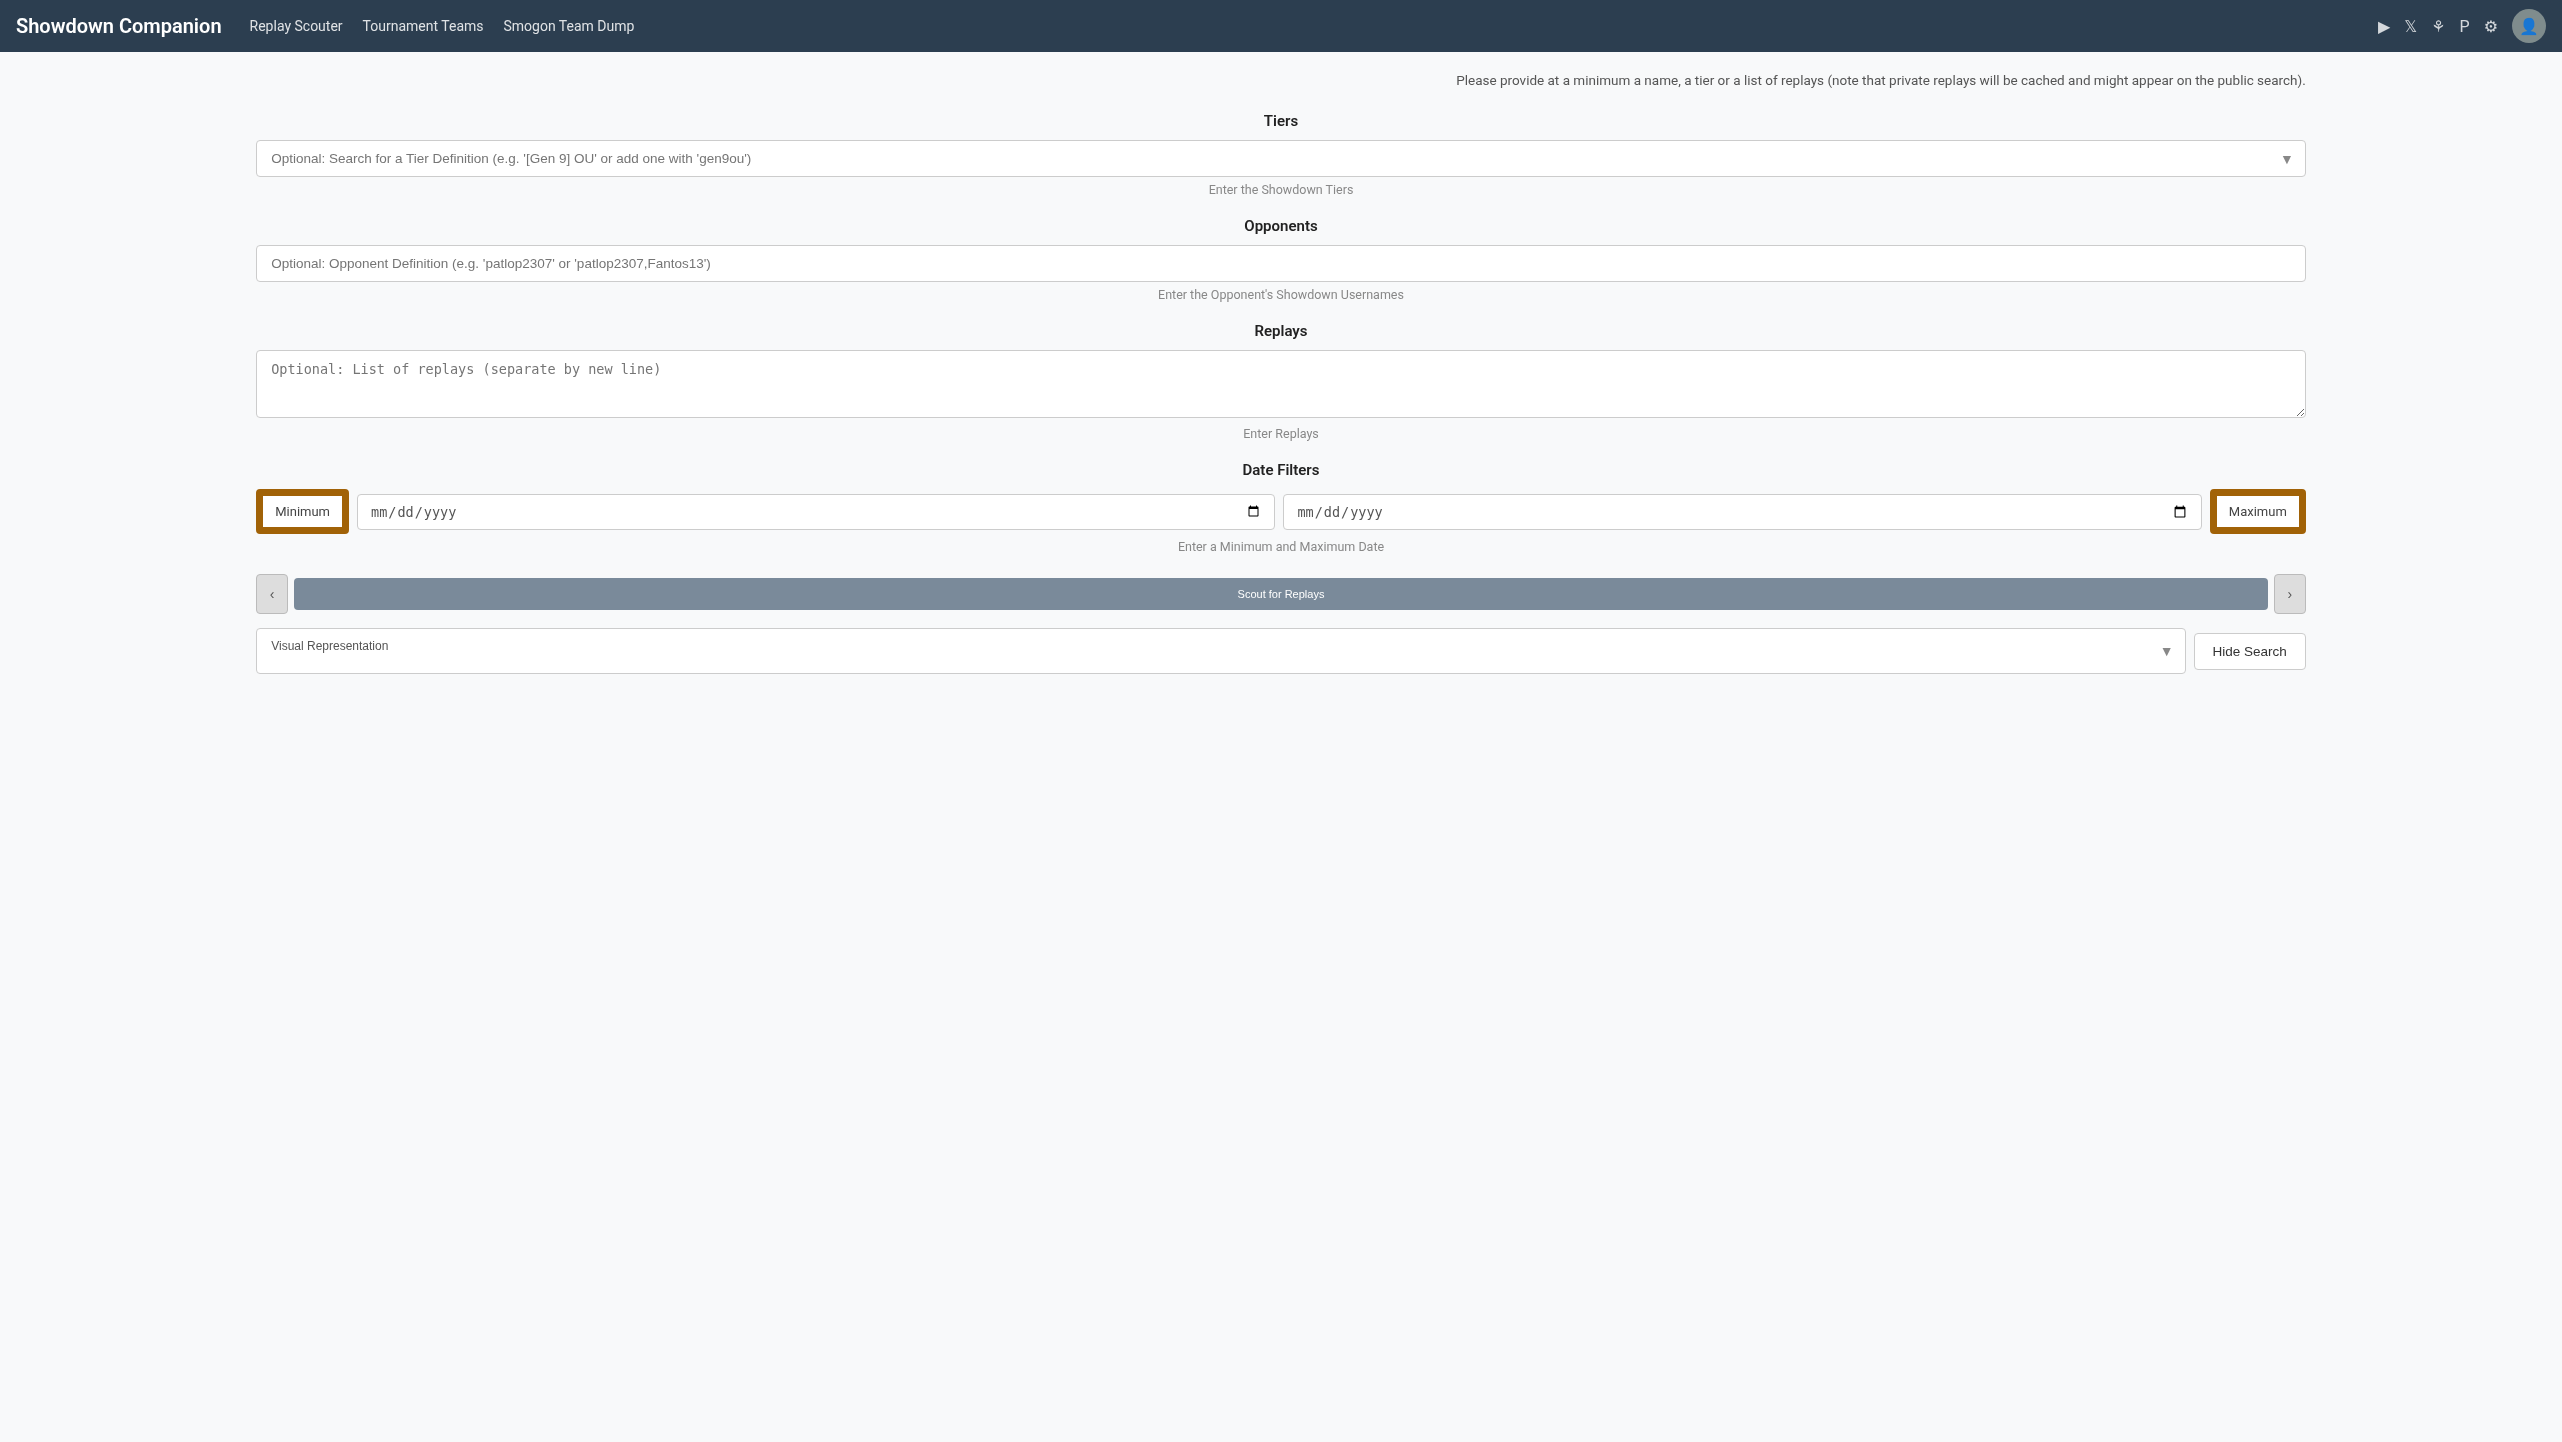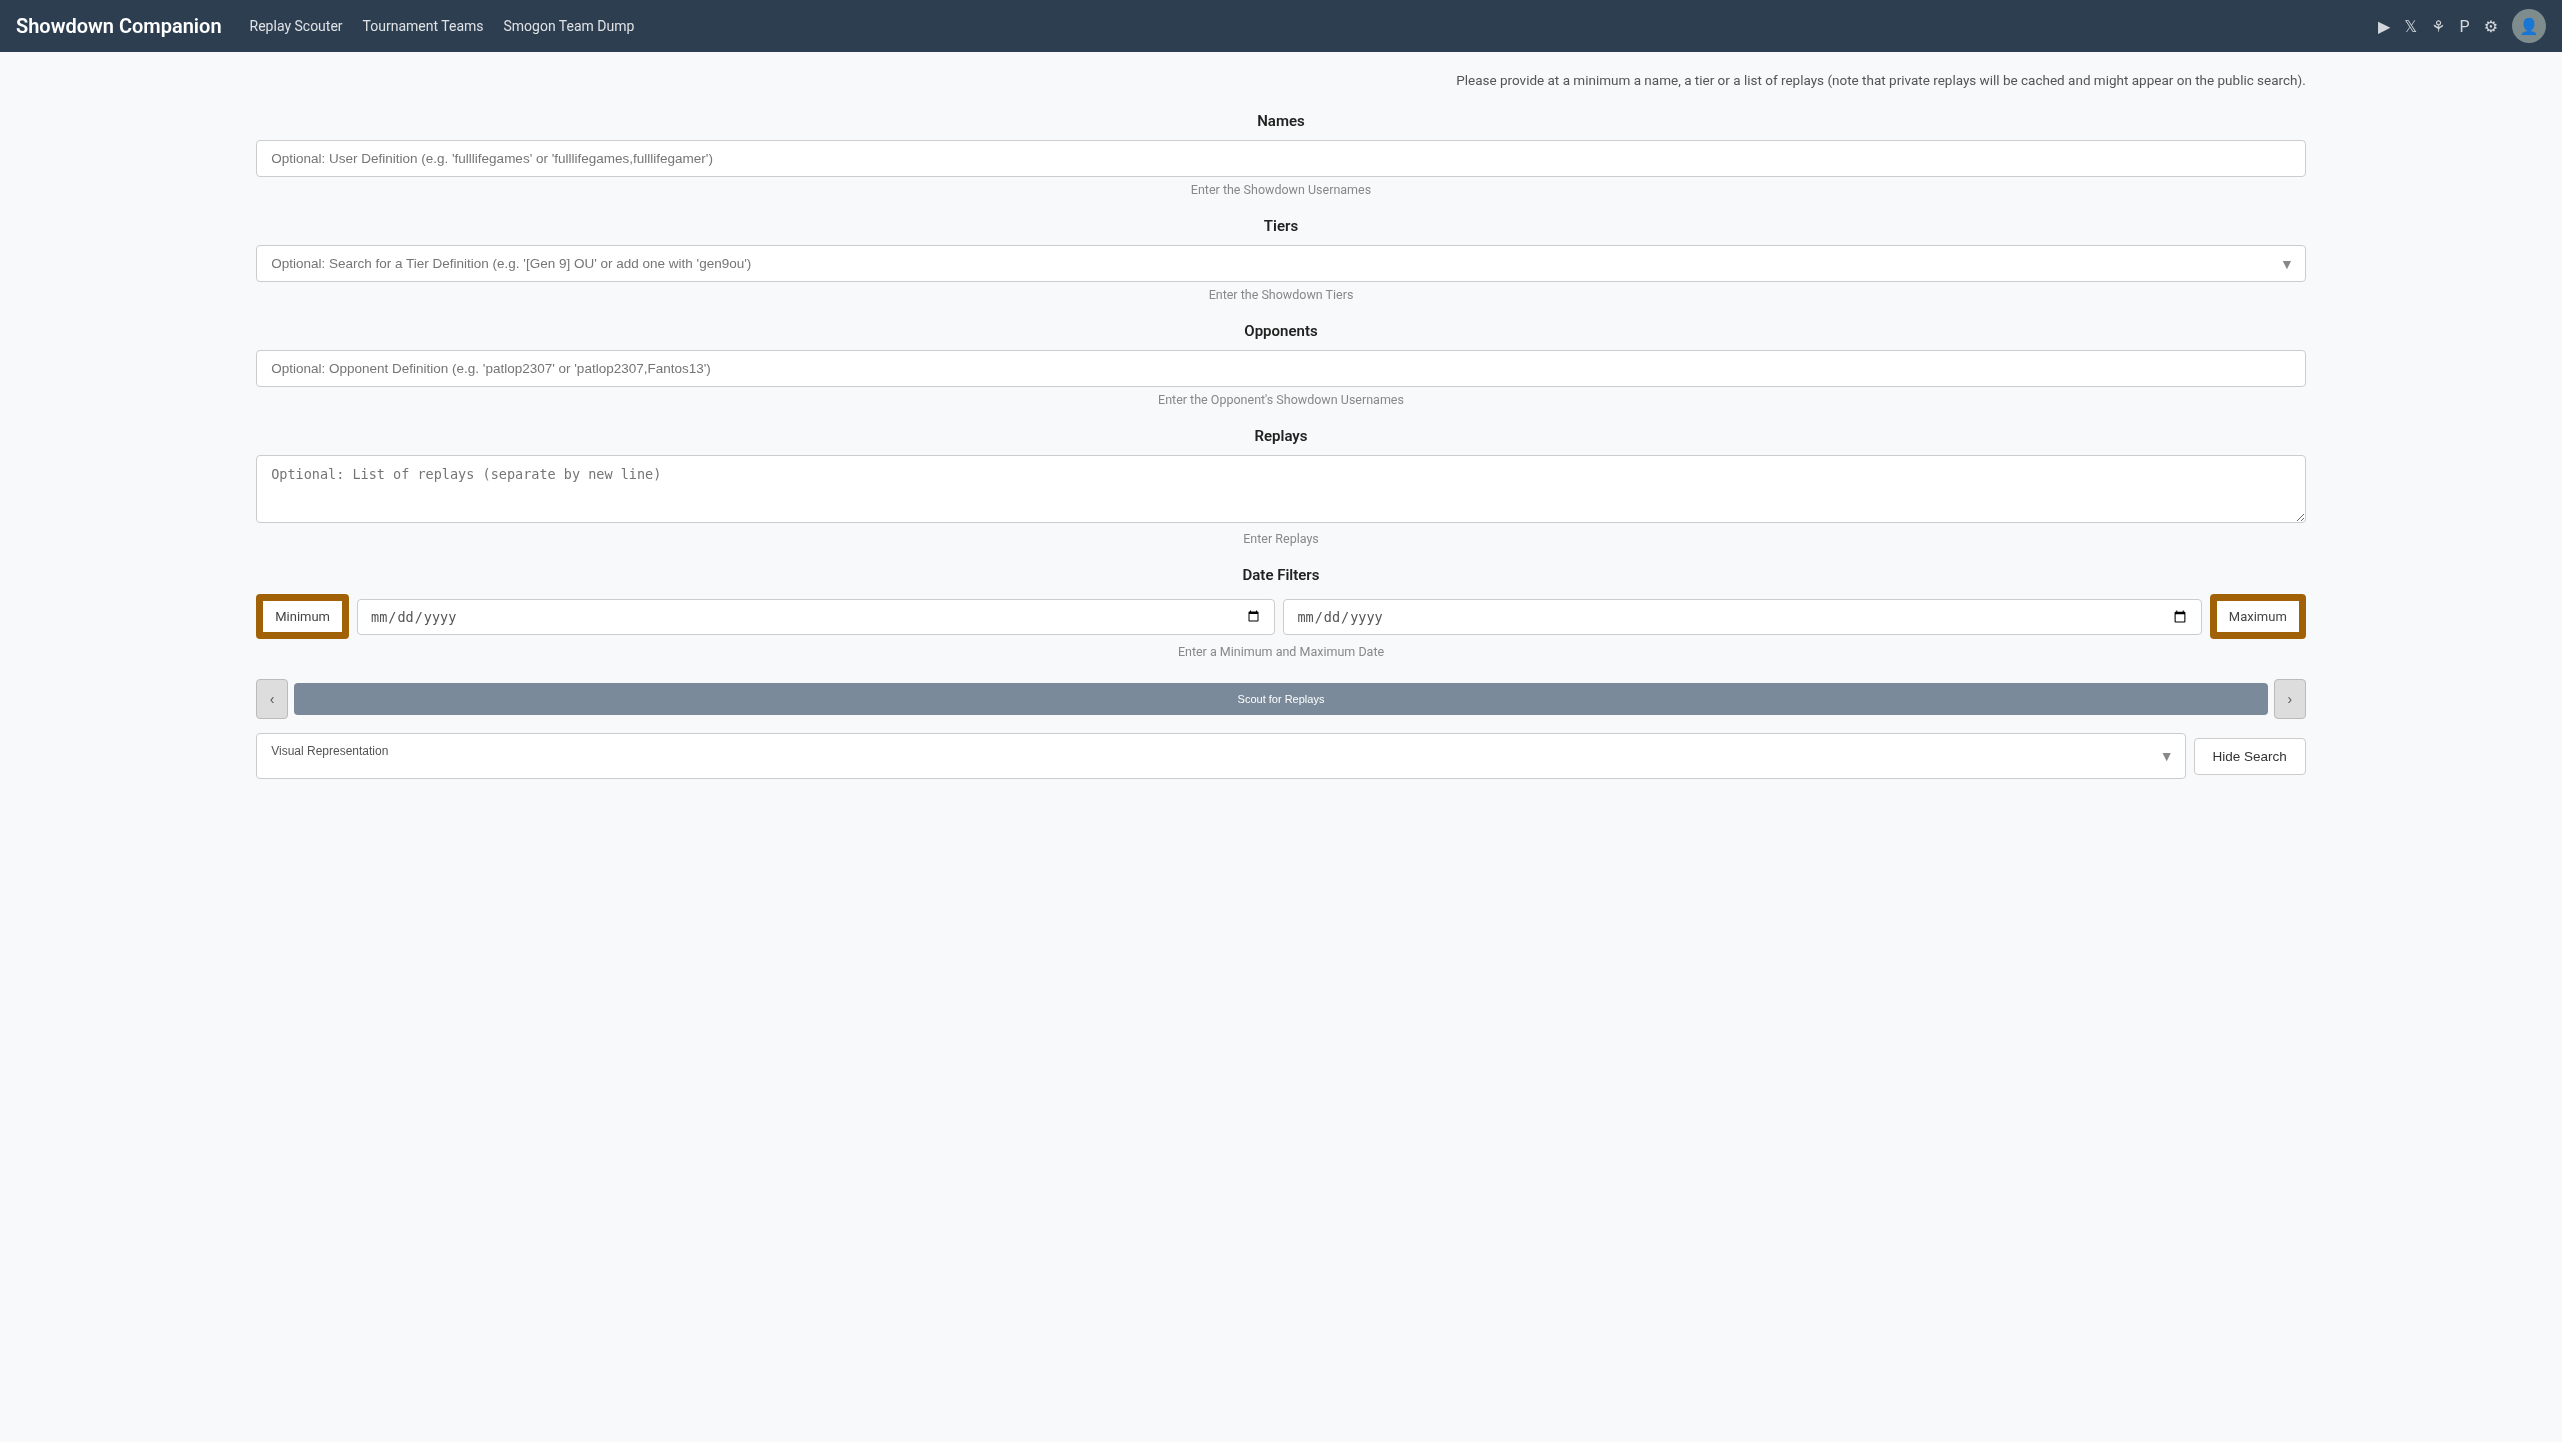--- a/index.html
+++ b/index.html
@@ -259,25 +259,20 @@
     <span class="navbar-icon">P</span>
     <span class="navbar-icon">⚙</span>
     <div class="avatar">👤</div>
   </div>
 </nav>
 
 <div class="main">
 
   <p class="notice">Please provide at a minimum a name, a tier or a list of replays (note that private replays will be cached and might appear on the public search).</p>
 
-  <div class="field-group">
-    <div class="section-title">Names</div>
-    <input class="input-field" type="text" placeholder="Optional: User Definition (e.g. 'fulllifegames' or 'fulllifegames,fulllifegamer')" style="">
-    <div class="field-label">Enter the Showdown Usernames</div>
-  </div>
 
   <div class="field-group">
     <div class="section-title">Tiers</div>
     <div class="tier-wrapper">
       <input class="input-field" type="text" placeholder="Optional: Search for a Tier Definition (e.g. '[Gen 9] OU' or add one with 'gen9ou')" style="">
       <span class="tier-arrow">▼</span>
     </div>
     <div class="field-label">Enter the Showdown Tiers</div>
   </div>
 

